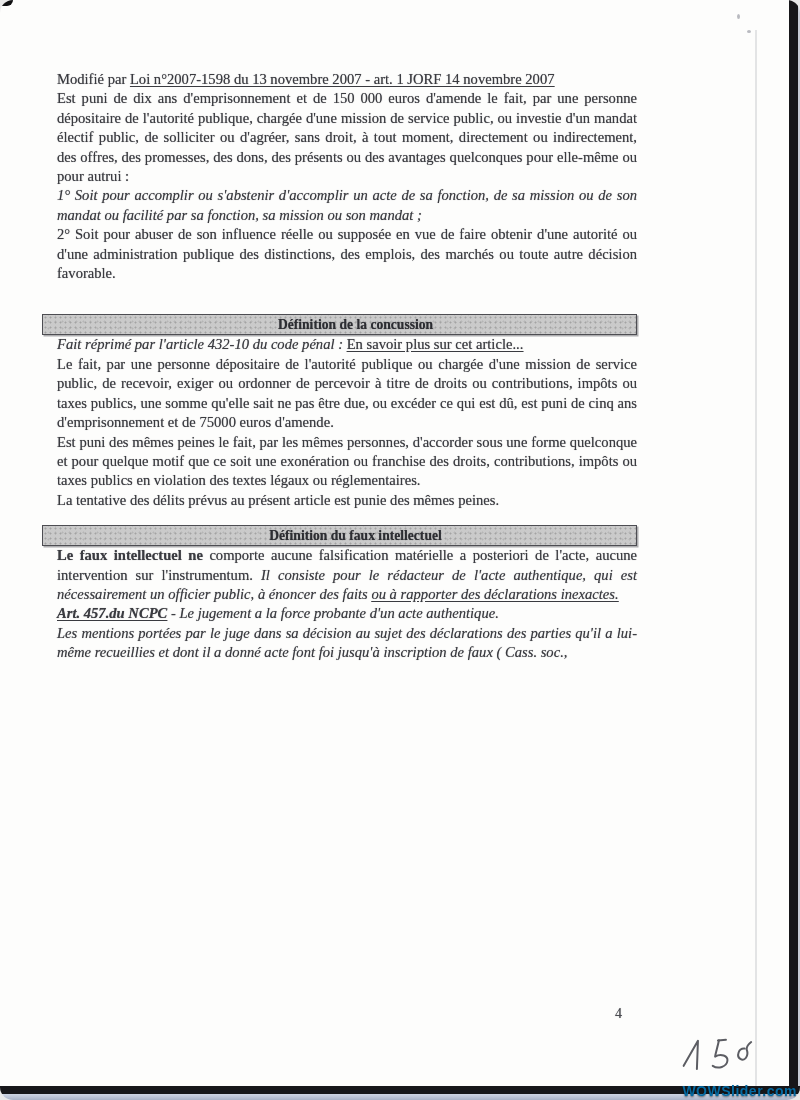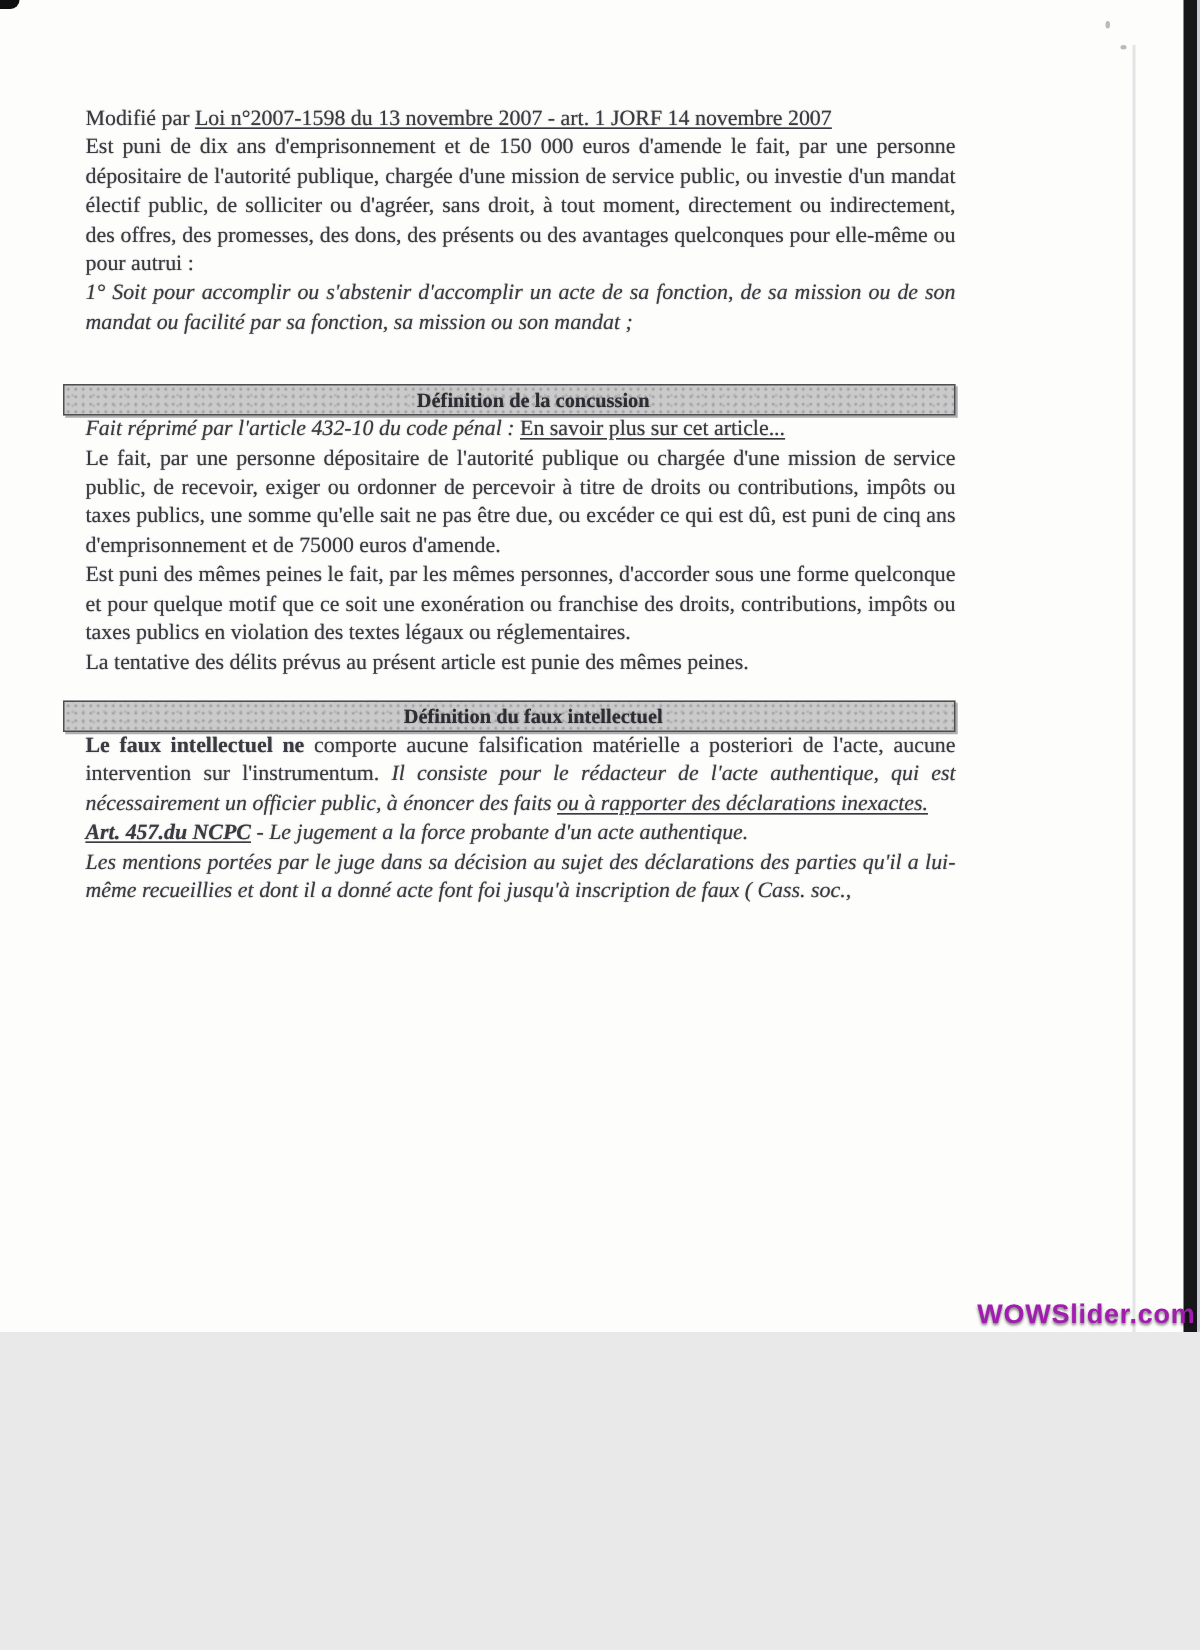--- a/index.html
+++ b/index.html
@@ -1,18 +1,18 @@
 <!DOCTYPE html>
 <html><head>
 <meta charset="utf-8">
 <style>
   html,body{margin:0;padding:0;}
   body{width:800px;height:1100px;overflow:hidden;background:#e9e9e9;}
-  .page{position:relative;width:800px;height:888px;background:#fdfdfc;overflow:hidden;
-        font-family:"Liberation Serif","DejaVu Serif",serif;color:#3a3b40;}
+  .page{position:relative;width:800px;height:1100px;background:#fdfdfc;overflow:hidden;
+        font-family:"Liberation Serif","DejaVu Serif",serif;color:#3a3b40;border-radius:13px;}
   
   .edge-bar-right{position:absolute;left:789px;top:0;width:9px;height:1088px;background:#17171a;}
   .edge-sliver-right{position:absolute;left:798px;top:0;width:2px;height:1100px;background:#c7ccd6;}
   .edge-bar-bottom{position:absolute;left:0;top:1086px;width:800px;height:8px;background:#17171a;}
   .footer-strip{position:absolute;left:0;top:1094px;width:800px;height:6px;
         background:linear-gradient(#cfd6e4,#a9b3c8);}
   .page-shadow-line{position:absolute;left:755px;top:30px;width:2px;height:1056px;
         background:rgba(110,115,128,0.18);}
   .corner-speck{position:absolute;left:0;top:0;width:13px;height:6px;background:#101012;
         border-bottom-right-radius:6px;}
@@ -34,42 +34,43 @@
         background-color:#cacaca;
         background-image:radial-gradient(#a3a3a3 0.8px,transparent 1.2px),
                          radial-gradient(#b6b6b6 0.8px,transparent 1.2px);
         background-size:5px 5px,7px 7px;background-position:0 0,2px 3px;
         text-align:center;font-weight:bold;font-size:13.6px;line-height:19px;color:#2c2d32;padding-left:32px;}
   
   .page-number{position:absolute;left:615px;top:1006px;font-size:14px;color:#4a4b50;
         text-shadow:0 0 0.8px rgba(52,52,58,0.6);}
   .handwriting{position:absolute;left:678px;top:1030px;transform:rotate(-4deg);}
   .watermark{position:absolute;right:3px;bottom:1px;z-index:6;
-        font-family:"Liberation Sans","DejaVu Sans",sans-serif;font-size:18px;font-weight:bold;
-        color:#a21caf;text-shadow:0 1px 2px rgba(0,0,0,0.55);letter-spacing:0.5px;}
+        font-family:"Liberation Sans","DejaVu Sans",sans-serif;font-size:14px;font-weight:bold;
+        color:#0369a1;text-shadow:0 1px 2px rgba(0,0,0,0.55);letter-spacing:0.5px;}
   
   .mt19{margin-top:19px;} .mt18{margin-top:18px;font-style:italic;} .mt17{margin-top:17px;}
   .mt16{margin-top:16px;} .mt15{margin-top:15px;} .mt31{margin-top:31px;}
   .mt0{margin-top:0;}
 </style>
 </head>
 <body>
 
 <div class="page">
 
   <div class="corner-speck"></div>
   <div class="speck sp1"></div>
   <div class="speck sp2"></div>
   <div class="speck sp3"></div>
   <div class="page-shadow-line"></div>
 
   <div class="doc">
     <p class="mt0"><span>Modifié par </span><span class="rs-u">Loi n°2007-1598 du 13 novembre 2007 - art. 1 JORF 14 novembre 2007</span></p>
     <p class="mt19"><span>Est puni de dix ans d'emprisonnement et de 150 000 euros d'amende le fait, par une personne dépositaire de l'autorité publique, chargée d'une mission de service public, ou investie d'un mandat électif public, de solliciter ou d'agréer, sans droit, à tout moment, directement ou indirectement, des offres, des promesses, des dons, des présents ou des avantages quelconques pour elle-même ou pour autrui :</span></p>
     <p class="mt18"><span>1° Soit pour accomplir ou s'abstenir d'accomplir un acte de sa fonction, de sa mission ou de son mandat ou facilité par sa fonction, sa mission ou son mandat ;</span></p>
+    <p class="mt17"><span>2° Soit pour abuser de son influence réelle ou supposée en vue de faire obtenir d'une autorité ou d'une administration publique des distinctions, des emplois, des marchés ou toute autre décision favorable.</span></p>
 
     <div class="banner mt31">Définition de la concussion</div>
 
     <p class="mt17"><span class="rs-i">Fait réprimé par l'article 432-10 du code pénal : </span><span class="rs-u">En savoir plus sur cet article...</span></p>
     <p class="mt15"><span>Le fait, par une personne dépositaire de l'autorité publique ou chargée d'une mission de service public, de recevoir, exiger ou ordonner de percevoir à titre de droits ou contributions, impôts ou taxes publics, une somme qu'elle sait ne pas être due, ou excéder ce qui est dû, est puni de cinq ans d'emprisonnement et de 75000 euros d'amende.</span></p>
     <p class="mt17"><span>Est puni des mêmes peines le fait, par les mêmes personnes, d'accorder sous une forme quelconque et pour quelque motif que ce soit une exonération ou franchise des droits, contributions, impôts ou taxes publics en violation des textes légaux ou réglementaires.</span></p>
     <p class="mt19"><span>La tentative des délits prévus au présent article est punie des mêmes peines.</span></p>
 
     <div class="banner mt15">Définition du faux intellectuel</div>
 

